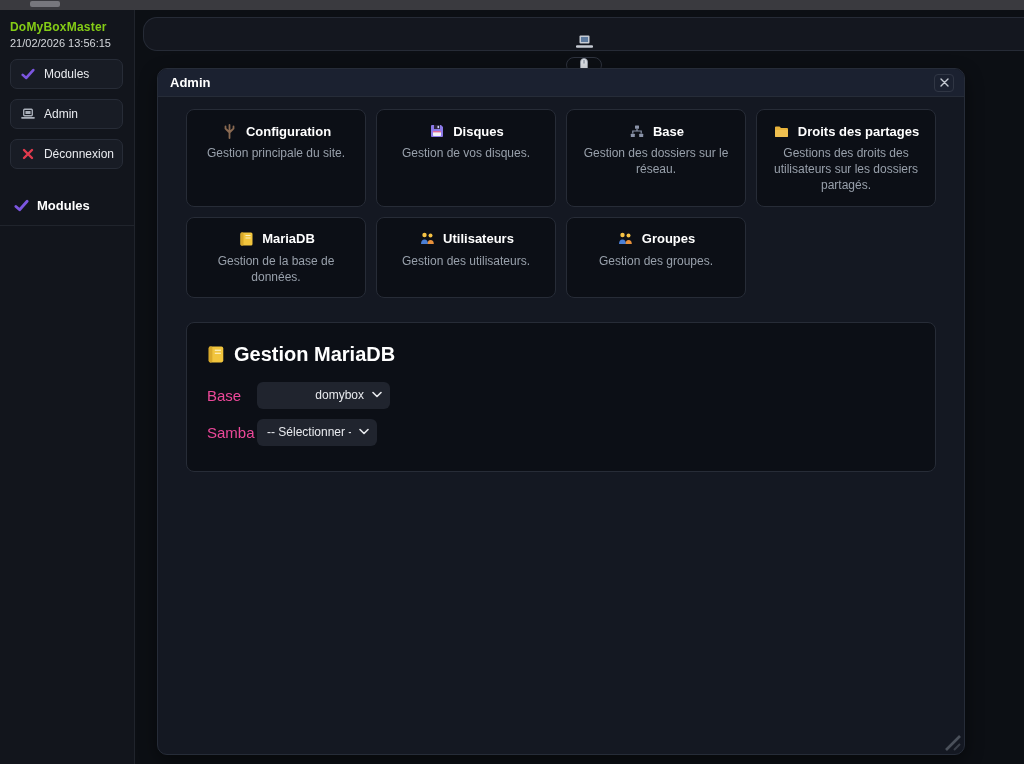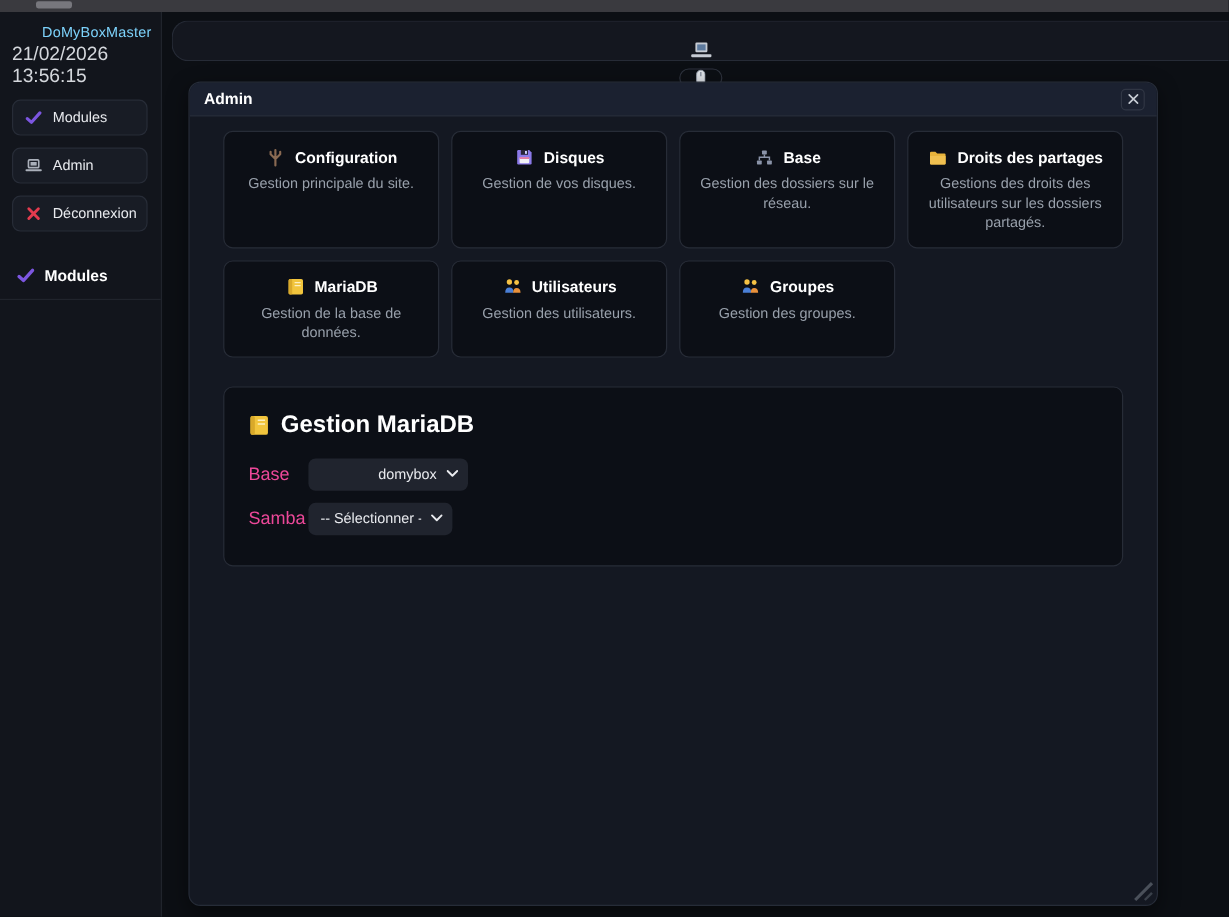--- a/index.html
+++ b/index.html
@@ -14,22 +14,22 @@
   .os-strip .tab-remnant {
     position:absolute; left:30px; top:1px; width:30px; height:6px;
     background:#77777d; border-radius:2px;
   }
   
   .app { display:flex; height:754px; }
   .sidebar {
     width:135px; min-width:135px; background:#12151c;
     border-right:1px solid #20242c; padding:10px;
   }
-  .brand-title { font-size:12px; font-weight:normal; color:#7dd3fc; letter-spacing:.2px;margin-left:25px; }
-  .brand-date { font-size:16px; color:#d4d7dc; margin-top:3px; }
+  .brand-title { font-size:12px; font-weight:bold; color:#84cc16; letter-spacing:.2px; }
+  .brand-date { font-size:11px; color:#d4d7dc; margin-top:3px; }
   .side-btn {
     margin-top:10px; width:113px; height:30px; background:#181c25;
     border:1px solid #272c37; border-radius:7px;
     display:flex; align-items:center; gap:7px; padding:0 8px;
     font-size:12px; color:#e8eaee; cursor:pointer;
   }
   .side-section { margin-top:28px; display:flex; align-items:center; gap:7px;
     font-size:13px; font-weight:bold; color:#ffffff; padding-left:2px; }
   .side-divider { margin:12px -10px 0 -10px; border-top:1px solid #20242c; }
   

